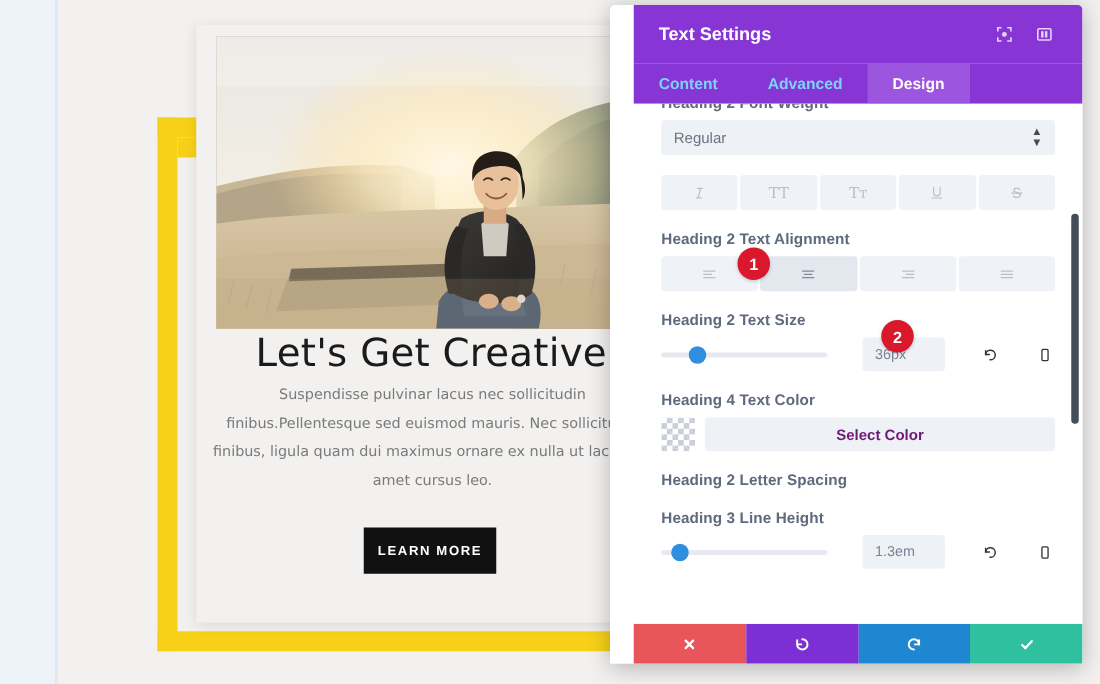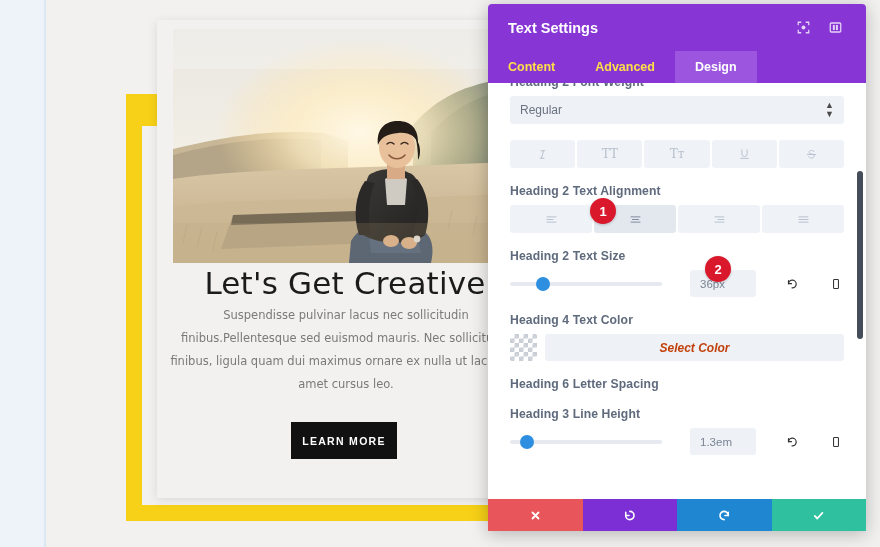--- a/index.html
+++ b/index.html
@@ -67,40 +67,40 @@
     font-size: 10.5px; font-weight: bold; letter-spacing: 1.3px;
     font-family: "Liberation Sans", sans-serif; cursor: pointer;
     display: flex; align-items: center; justify-content: center;
   }
 
   
   .modal {
     position: absolute; left: 488px; top: 4px; width: 378px; height: 527px;
     background: #fff; box-shadow: 0 3px 18px rgba(0,0,0,.25);
     border-radius: 4px 4px 0 0; overflow: hidden;
-    display: flex; flex-direction: column;
+    display: flex; flex-direction: column; padding-left: 19px;
   }
   .modal-header {
     height: 47px; background: #8735d4; display: flex; align-items: center;
     padding: 0 20px; flex: 0 0 auto;
   }
   .modal-title { color: #fff; font-size: 14.5px; font-weight: bold; flex: 1; }
   .hdr-icon {
     width: 22px; height: 22px; margin-left: 10px; color: #e6d4f8;
     display: flex; align-items: center; justify-content: center; cursor: pointer;
   }
   .hdr-icon svg { width: 15px; height: 15px; }
 
   .modal-tabs {
     height: 32px; background: #8735d4; display: flex; flex: 0 0 auto;
     font-size: 12.5px; font-weight: bold;
   }
   .tab {
     padding: 0 20px; display: flex; align-items: center;
-    color: #fde047; cursor: pointer;
+    color: #7dd3fc; cursor: pointer;
   }
   .tab.active { background: #9b55de; color: #fff; }
 
   .modal-body {
     flex: 1 1 auto; position: relative; background: #fff;
     padding: 0 22px; overflow: hidden;
   }
   .body-inner { padding-top: 2px; }
 
   .field-label {
@@ -151,21 +151,21 @@
     width: 27px; height: 27px; border-radius: 2px;
     background-image:
       linear-gradient(45deg,#c8cdd6 25%,transparent 25%,transparent 75%,#c8cdd6 75%),
       linear-gradient(45deg,#c8cdd6 25%,transparent 25%,transparent 75%,#c8cdd6 75%);
     background-size: 9px 9px; background-position: 0 0, 4.5px 4.5px;
     background-color: #fff; cursor: pointer;
   }
   .select-color {
     flex: 1; height: 27px; background: #eef1f6; border-radius: 3px;
     display: flex; align-items: center; justify-content: center;
-    font-size: 12px; font-weight: bold; color: #c2410c; cursor: pointer; font-style: italic;
+    font-size: 12px; font-weight: bold; color: #701a75; cursor: pointer;
   }
 
   
   .scrollbar-track {
     position: absolute; right: 2px; top: 0; width: 8px; height: 100%;
   }
   .scrollbar-thumb {
     position: absolute; right: 1px; top: 88px; width: 6px; height: 168px;
     background: #454d5a; border-radius: 3px; cursor: pointer;
   }
@@ -406,21 +406,21 @@
 
         <div class="field">
           <div class="field-label">Heading 4 Text Color</div>
           <div class="color-row">
             <div class="swatch"></div>
             <div class="select-color">Select Color</div>
           </div>
         </div>
 
         <div class="field">
-          <div class="field-label">Heading 6 Letter Spacing</div>
+          <div class="field-label">Heading 2 Letter Spacing</div>
         </div>
 
         <div class="field">
           <div class="field-label">Heading 3 Line Height</div>
           <div class="slider-row">
             <div class="track">
               <div class="knob" style="left:11%"></div>
             </div>
             <div class="valbox">1.3em</div>
             <div class="mini-icon">

